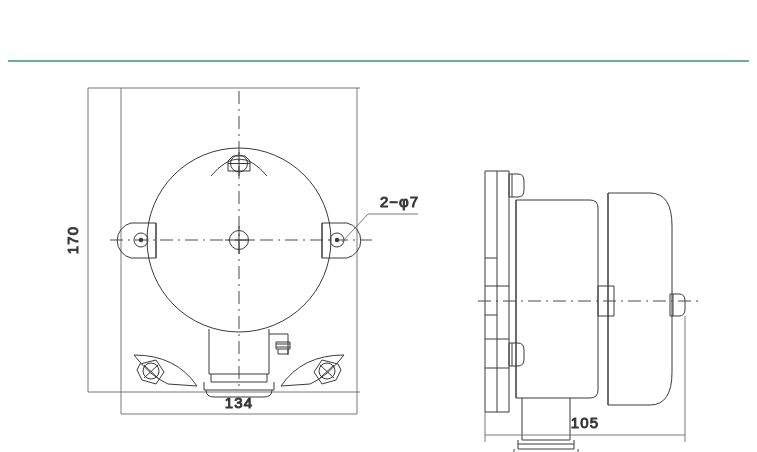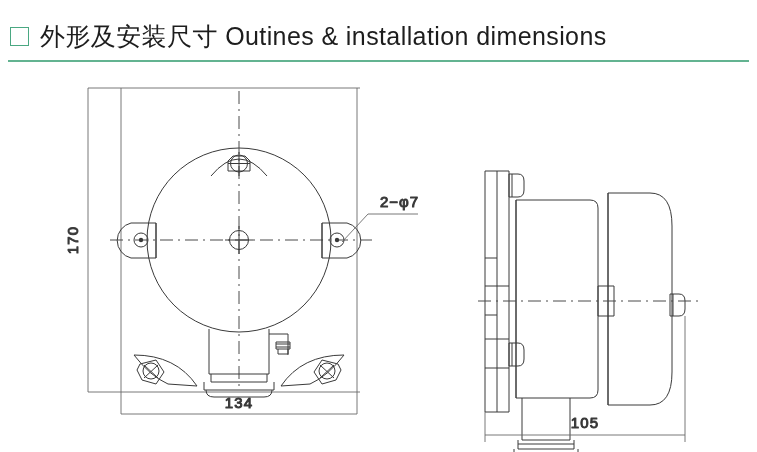--- a/index.html
+++ b/index.html
@@ -56,24 +56,20 @@
     fill:#2b2b2b;
     letter-spacing:1px;
   }
 </style>
 </head>
 <body>
 
 <div id="page">
 
   <div class="header">
-    <div class="header-row">
-      <span class="sq-icon"></span>
-      <span class="header-title">外形及安装尺寸 Outines &amp; installation dimensions</span>
-    </div>
     <div class="header-rule"></div>
   </div>
 
   <div class="drawing">
     <svg width="757" height="386" viewBox="0 0 757 386">
 
       <defs>
         <marker id="ar" markerWidth="9" markerHeight="9" refX="8" refY="3" orient="auto" markerUnits="userSpaceOnUse">
           <path d="M0,0 L8,3 L0,6 z" fill="#3a3a3a"></path>
         </marker>

